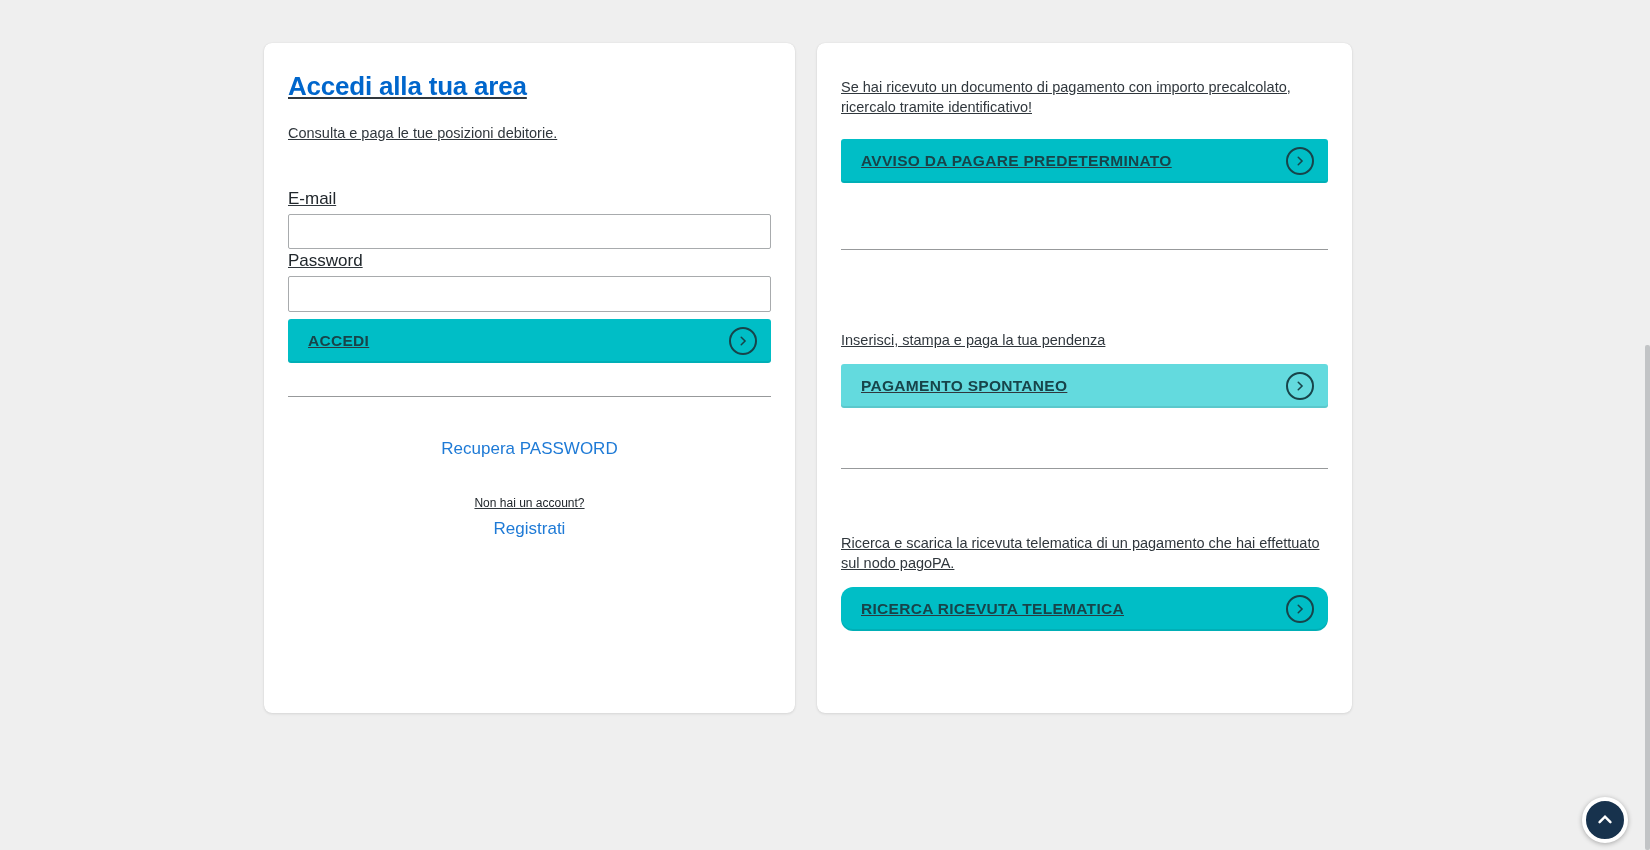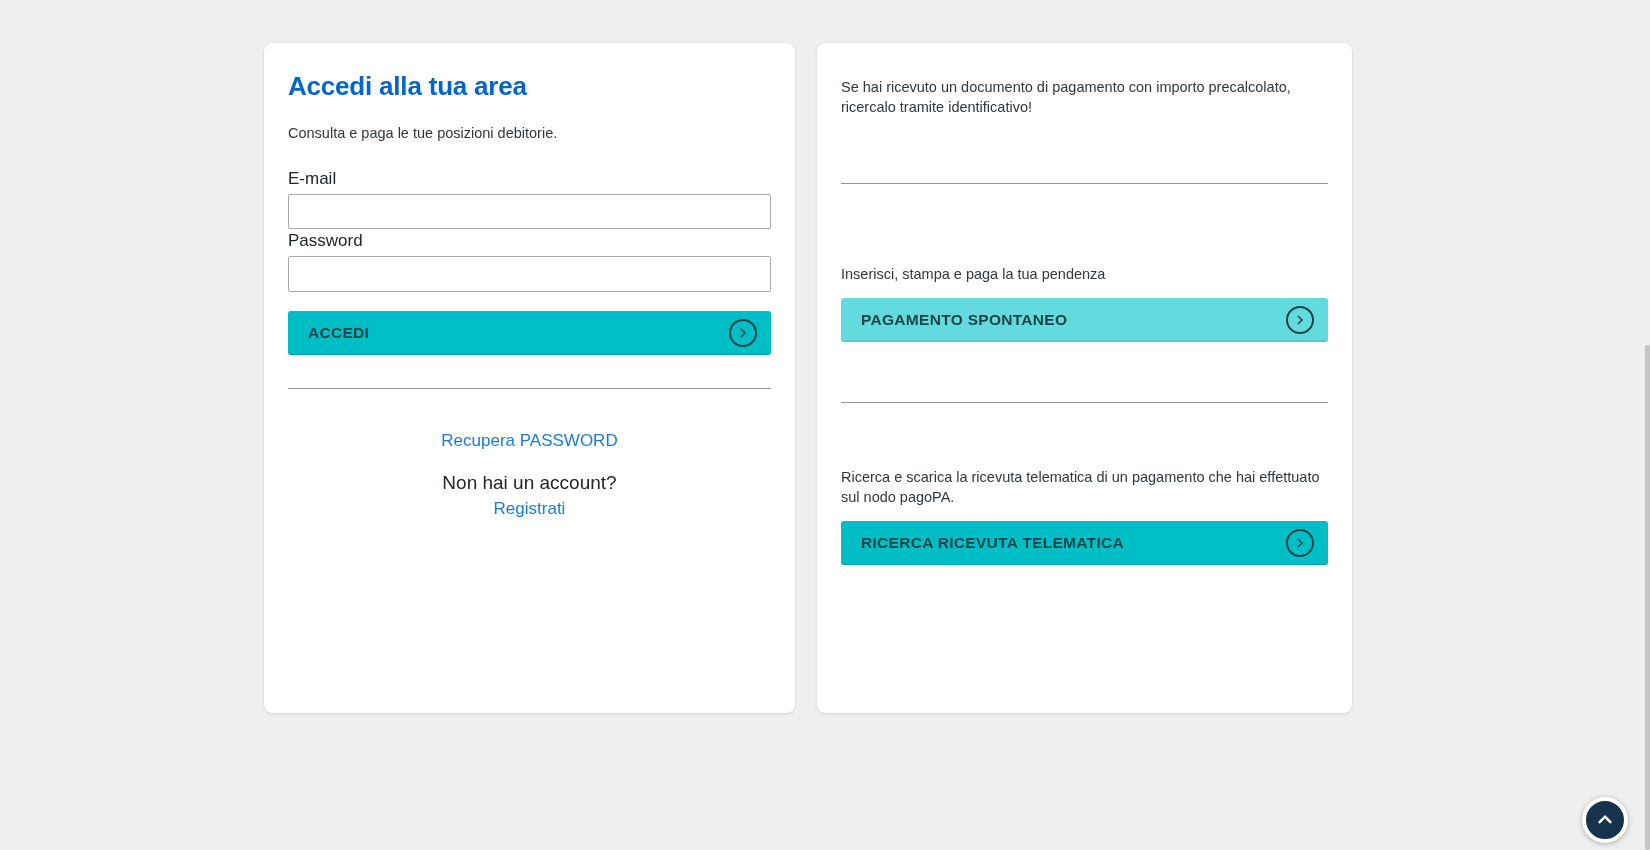--- a/index.html
+++ b/index.html
@@ -11,21 +11,21 @@
   *{margin:0;padding:0;box-sizing:border-box;}
   html,body{width:1650px;height:850px;overflow:hidden;}
   body{
     background:var(--bg);
     font-family:"Liberation Sans",sans-serif;
     color:var(--text-dark);
     position:relative;
   }
   .cards{
     position:absolute;left:264px;top:43px;
-    display:flex;gap:22px;align-items:flex-start;
+    display:flex;gap:22px;align-items:flex-start;text-decoration:underline;
   }
   .card{
     background:var(--card);
     border-radius:8px;
     box-shadow:0 1px 3px rgba(0,0,0,.10),0 0 1px rgba(0,0,0,.12);
     height:670px;
     padding:28px 24px;
   }
   .login-card{width:531px;}
   .services-card{width:535px;}
@@ -34,21 +34,21 @@
     color:var(--title-blue);letter-spacing:-.2px;
   }
   .card-subtitle{
     font-size:14.5px;line-height:20px;color:var(--text-dark);margin-top:22px;
   }
   .svc-desc{font-size:14.5px;line-height:20px;color:var(--text-dark);}
   .svc-desc.first{margin-top:6px;}
   .field-label{
     display:block;font-size:17px;line-height:24px;color:var(--label-dark);
   }
-  .field-label.first{margin-top:24px;}
+  .field-label.first{margin-top:44px;}
   .field-label.pw{}
   .text-input{
     display:block;width:100%;margin-top:3px;height:35px;
     border:1px solid var(--input-border);border-radius:2px;
     background:#fff;font-size:15px;padding:0 10px;color:var(--label-dark);
     font-family:"Liberation Sans",sans-serif;
   }
   .text-input.pw{height:36px;}
   .teal-btn{
     width:100%;height:44px;border:none;cursor:pointer;
@@ -61,38 +61,38 @@
   .teal-btn.light{background:var(--teal-light);justify-content:space-between;}
   .btn-label{
     font-size:15.5px;font-weight:bold;color:var(--btn-text);letter-spacing:.3px;
   }
   .circle-icon{
     width:28px;height:28px;border:2.5px solid var(--btn-text);border-radius:50%;
     display:flex;align-items:center;justify-content:center;color:var(--btn-text);
     flex:0 0 auto;
   }
   .circle-icon svg{display:block;}
-  .accedi{margin-top:19px;}
+  .accedi{margin-top:7px;}
   .divider{border:none;border-top:1px solid var(--divider);width:100%;}
   .login-card .divider{margin-top:33px;}
   .links{text-align:center;}
   .link{
     display:inline-block;color:var(--link-blue);text-decoration:none;
     font-size:17px;line-height:24px;
   }
   .link.recover{margin-top:40px;}
-  .small-text{font-size:19px;line-height:20px;color:var(--label-dark);margin-top:20px;}
+  .small-text{font-size:12px;line-height:20px;color:var(--label-dark);margin-top:32px;}
   .link.register{margin-top:4px;}
   .svc-btn1{margin-top:22px;}
   .svc-hr1{margin-top:66px;}
   .svc-desc2{margin-top:80px;}
   .svc-btn2{margin-top:14px;}
   .svc-hr2{margin-top:60px;}
   .svc-desc3{margin-top:64px;}
-  .svc-btn3{margin-top:14px;}
+  .svc-btn3{margin-top:14px;border-radius:12px;}
   .scroll-top{
     position:absolute;left:1582px;top:797px;width:46px;height:46px;
     background:var(--dark-circle);border:4px solid #fff;border-radius:50%;
     display:flex;align-items:center;justify-content:center;cursor:pointer;
     box-shadow:0 1px 5px rgba(0,0,0,.30);color:#fff;
   }
   .scrollbar-thumb{
     position:absolute;right:0;top:345px;width:5px;height:505px;
     background:var(--thumb);border-radius:2px;
   }
@@ -126,20 +126,28 @@
     <div class="links">
       <a href="#" class="link recover">Recupera PASSWORD</a>
       <div class="small-text">Non hai un account?</div>
       <a href="#" class="link register">Registrati</a>
     </div>
   </section>
 
   <section class="card services-card">
 
     <p class="svc-desc first">Se hai ricevuto un documento di pagamento con importo precalcolato, ricercalo tramite identificativo!</p>
+    <button class="teal-btn svc-btn1">
+      <span class="btn-label">AVVISO DA PAGARE PREDETERMINATO</span>
+      <span class="circle-icon">
+        <svg width="14" height="14" viewBox="0 0 24 24">
+            <path d="M9 5.5l6.5 6.5L9 18.5" fill="none" stroke="currentColor" stroke-width="2.6" stroke-linecap="round"></path>
+          </svg>
+      </span>
+    </button>
 
     <hr class="divider svc-hr1">
 
     <p class="svc-desc svc-desc2">Inserisci, stampa e paga la tua pendenza</p>
     <button class="teal-btn light svc-btn2">
       <span class="btn-label">PAGAMENTO SPONTANEO</span>
       <span class="circle-icon">
         <svg width="14" height="14" viewBox="0 0 24 24">
             <path d="M9 5.5l6.5 6.5L9 18.5" fill="none" stroke="currentColor" stroke-width="2.6" stroke-linecap="round"></path>
           </svg>

